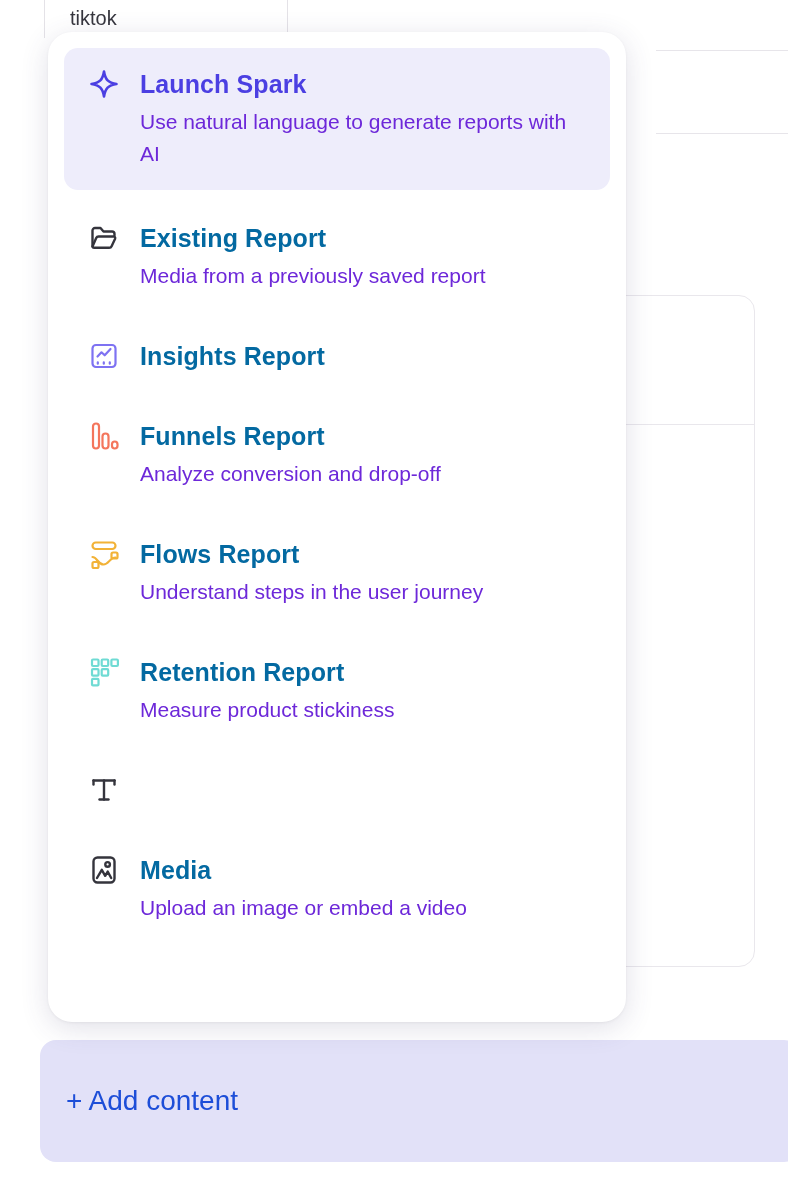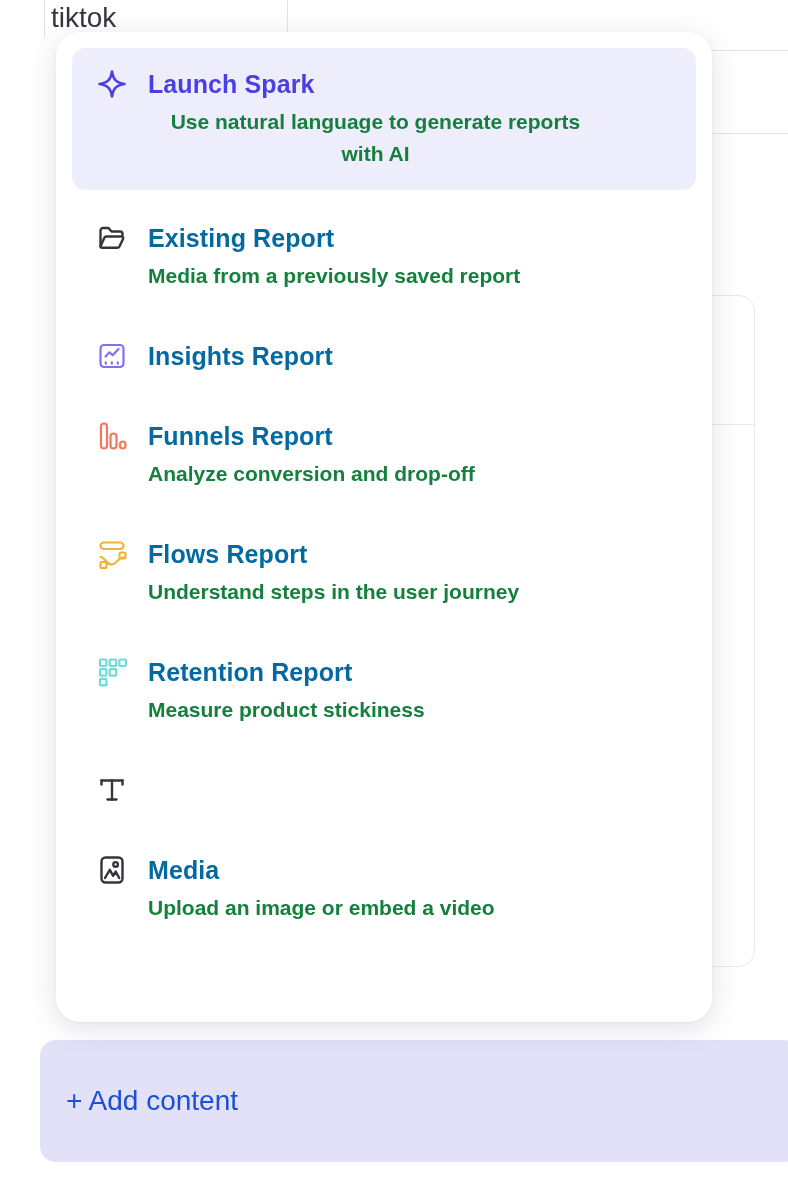--- a/index.html
+++ b/index.html
@@ -7,56 +7,56 @@
     width:788px;height:1200px;position:relative;overflow:hidden;
     background:#ffffff;
     font-family:"Liberation Sans", sans-serif;
     -webkit-font-smoothing:antialiased;
   }
   
   .bg-vline{position:absolute;top:0;border-left:1px solid #e4e2e7;}
   .bg-vline.v1{left:44px;height:38px;}
   .bg-vline.v2{left:287px;height:32px;}
   .tiktok-label{
-    position:absolute;left:51px;top:4px;font-size:28px;line-height:28px;
+    position:absolute;left:70px;top:4px;font-size:20px;line-height:28px;
     color:#36363e;z-index:1;
   }
   .bg-hline{position:absolute;border-top:1px solid #e7e5ea;left:656px;width:132px;}
   .bg-hline.h1{top:50px;}
   .bg-hline.h2{top:133px;}
   .bg-card{
     position:absolute;left:608px;top:295px;width:145px;height:670px;
     border:1px solid #e9e7ec;border-radius:16px;z-index:0;background:transparent;
   }
   .bg-card .bg-card-divider{
     position:absolute;left:0;right:0;top:128px;border-top:1px solid #e9e7ec;
   }
   
   .menu-panel{
-    position:absolute;left:56px;top:32px;width:656px;height:990px;
+    position:absolute;left:48px;top:32px;width:578px;height:990px;
     box-sizing:border-box;background:#ffffff;border-radius:24px;
     box-shadow:0 6px 28px rgba(70,60,110,0.16), 0 1px 3px rgba(0,0,0,0.05);
     padding:16px;z-index:3;
   }
   .menu-item{
     display:flex;gap:20px;align-items:flex-start;
     padding:24px;border-radius:14px;cursor:pointer;
   }
   .menu-item.highlighted{
     background:#eeedfb;padding:20px 24px;margin-bottom:8px;
   }
   .menu-icon{width:32px;height:32px;flex:none;}
   .menu-text{display:flex;flex-direction:column;gap:6px;}
   .menu-title{
     font-size:25px;line-height:32px;font-weight:600;color:#0369a1;
     letter-spacing:0.1px;
   }
   .menu-item.highlighted .menu-title{color:#4b3fe2;}
   .menu-desc{
-    font-size:21px;line-height:32px;color:#15803d;font-weight:700;text-align:center;
+    font-size:21px;line-height:32px;color:#6d28d9;font-weight:400;
   }
   .menu-item.highlighted .menu-desc{max-width:455px;}
   
   .add-content-bar{
     position:absolute;left:40px;top:1040px;width:760px;height:122px;
     background:#e2e1f8;border-radius:16px;z-index:2;
     display:flex;align-items:center;padding-left:26px;box-sizing:border-box;
     cursor:pointer;
   }
   .add-content-label{font-size:28px;color:#1d4ed8;font-weight:400;}

